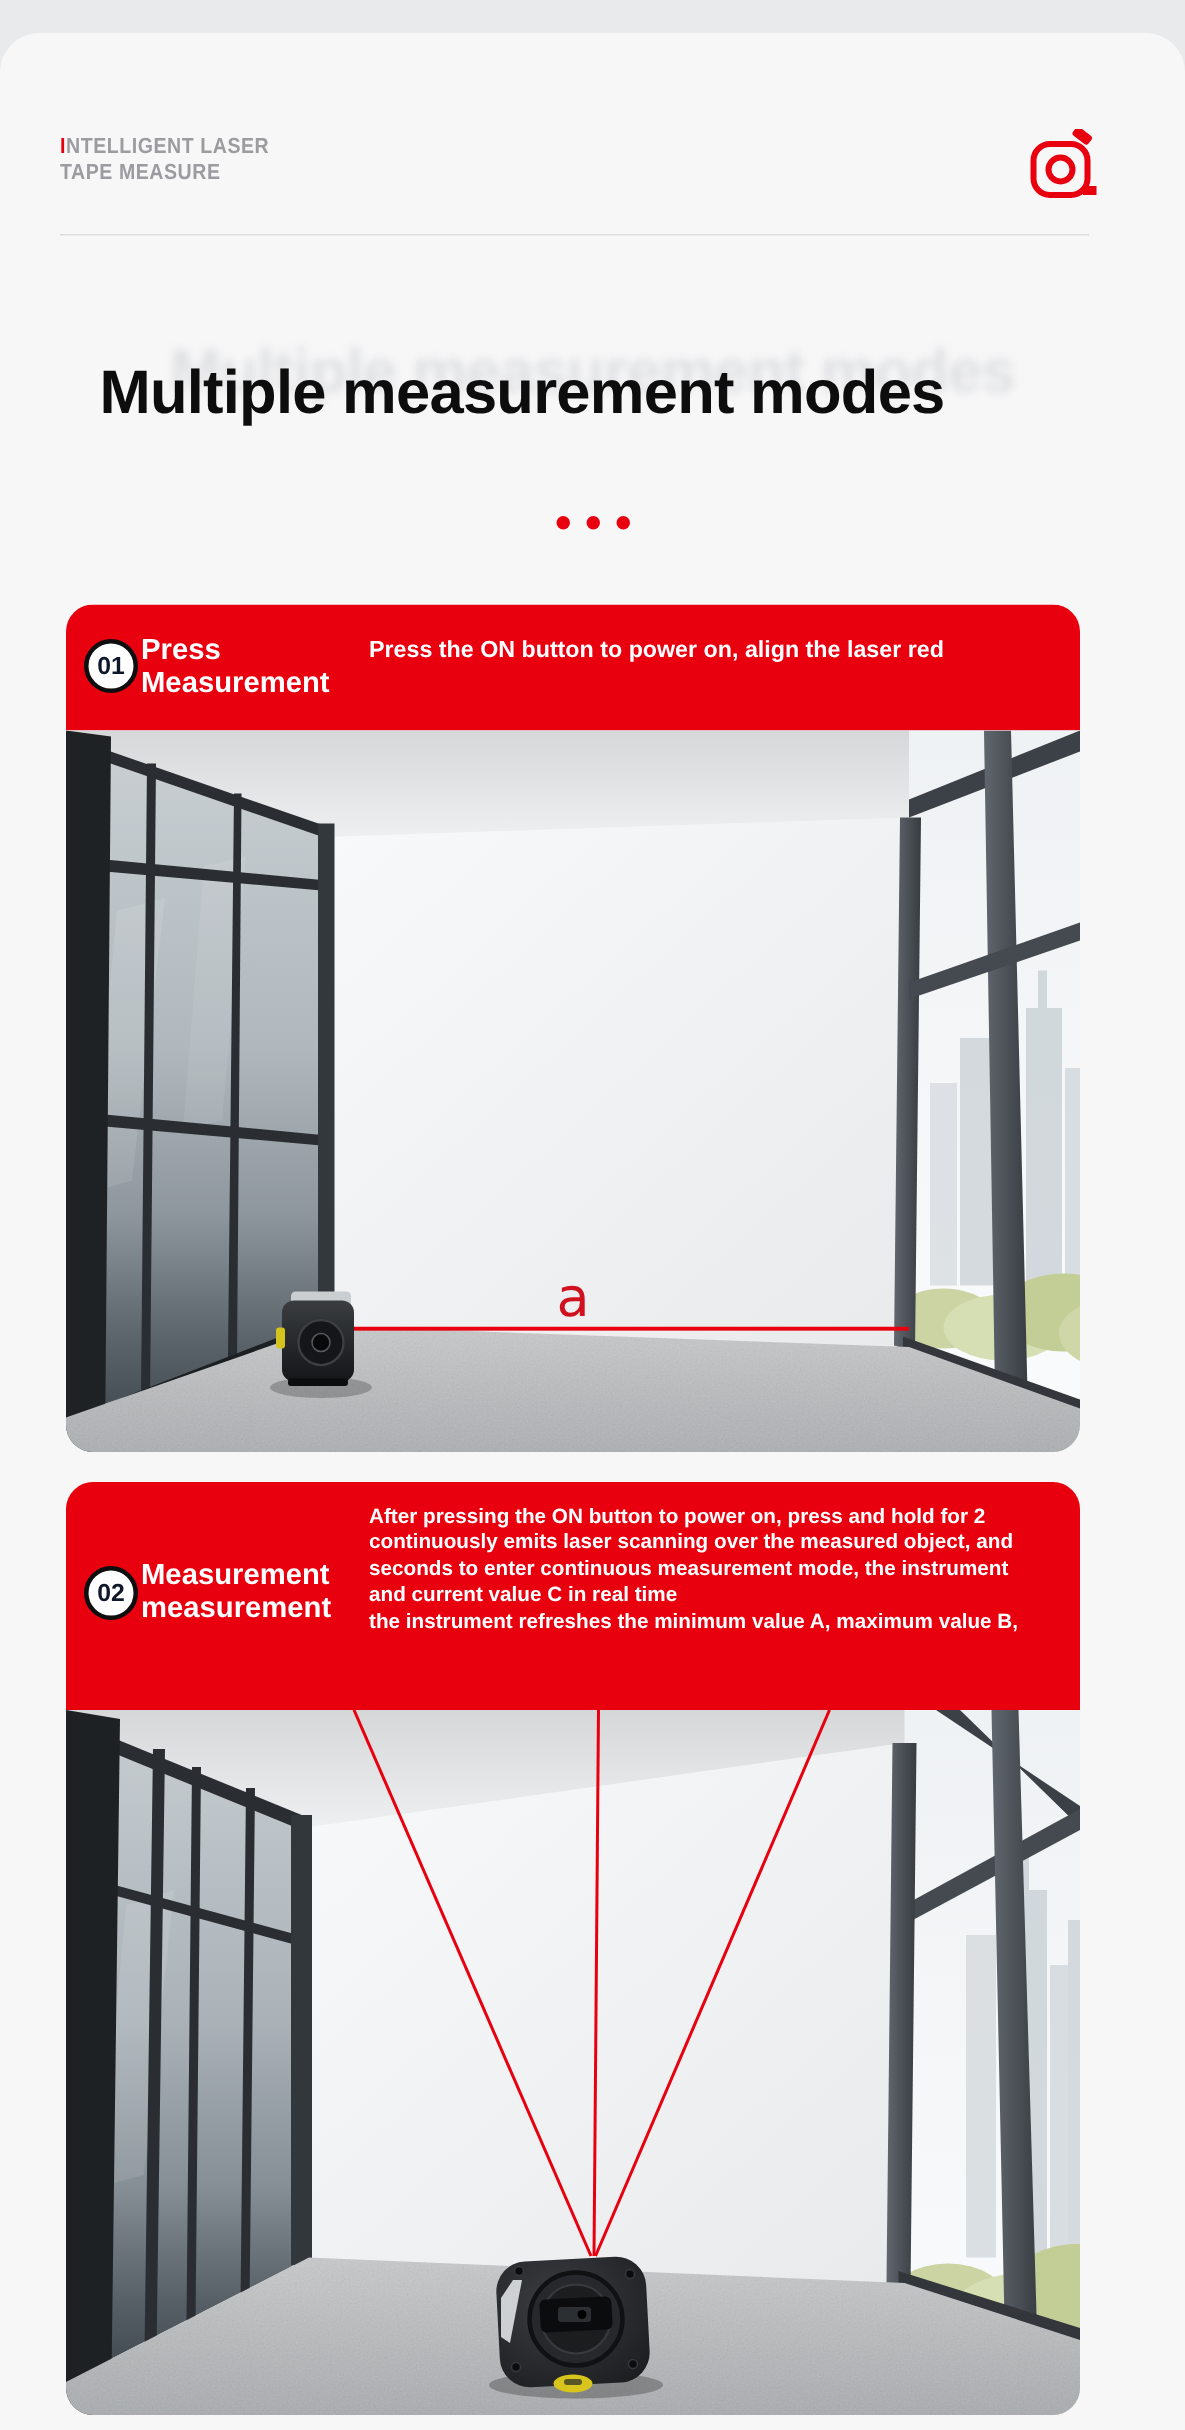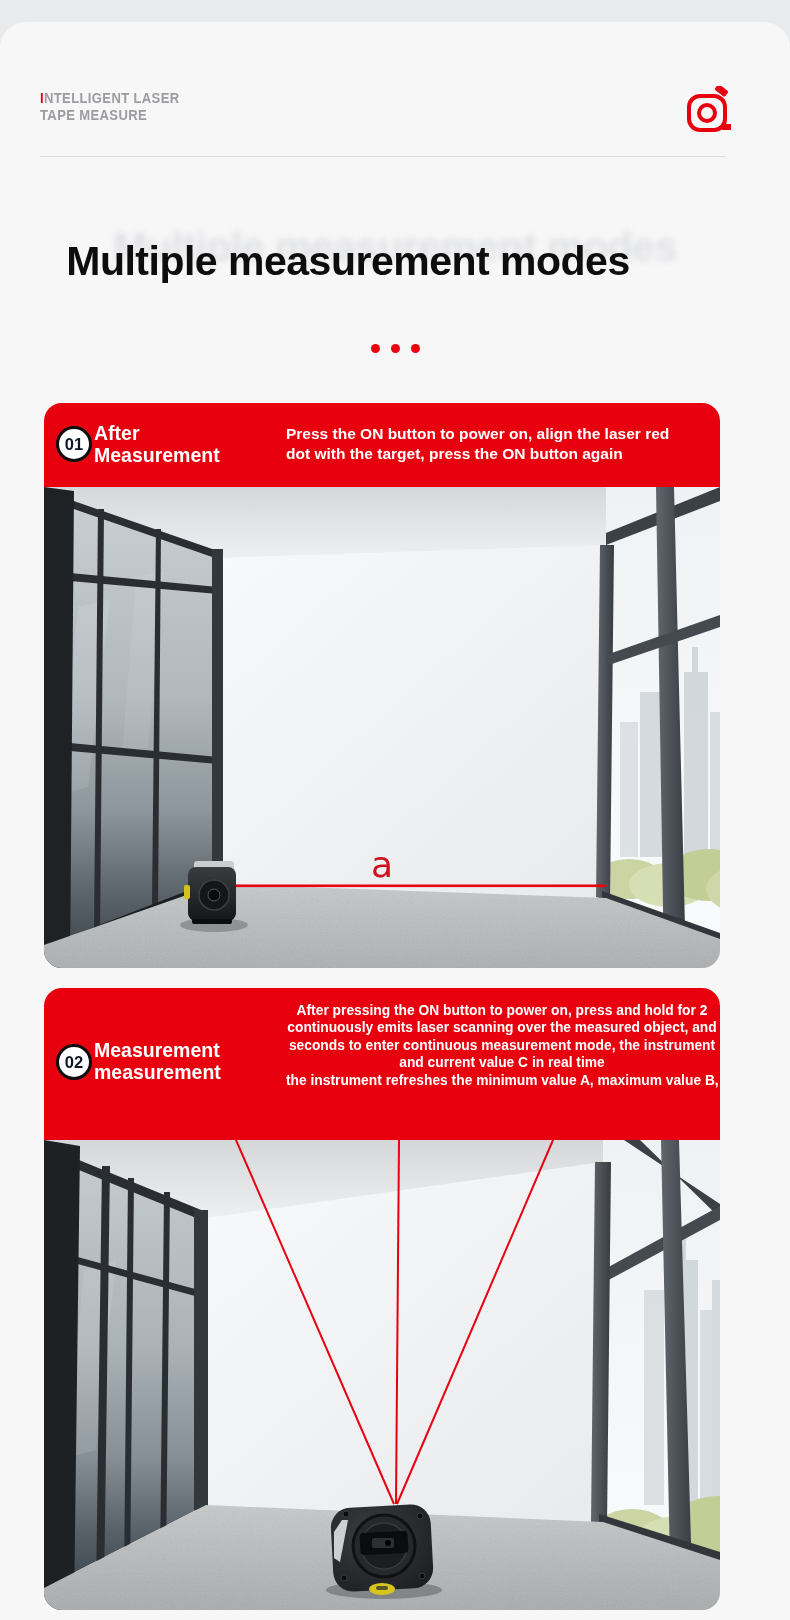--- a/index.html
+++ b/index.html
@@ -46,22 +46,22 @@
     color:#0f172a;font-weight:700;font-size:16.5px;
     display:flex;align-items:center;justify-content:center;
   }
   .banner1 .badge{top:23px;}
   .banner2 .badge{top:56px;}
   .blabel{position:absolute;left:50px;font-weight:700;font-size:19.5px;line-height:21.5px;white-space:nowrap;}
   .banner1 .blabel{top:20px;}
   .banner2 .blabel{top:52px;}
   .bdesc{position:absolute;left:202px;font-weight:700;}
   .banner1 .bdesc{top:21px;width:468px;font-size:15.5px;line-height:20px;}
-  .banner2 .bdesc{top:14px;width:472px;font-size:13.8px;line-height:17.4px;text-align:center;}
-  .bdesc div{white-space:nowrap;margin-left:40px;}
+  .banner2 .bdesc{top:14px;width:472px;font-size:13.8px;line-height:17.4px;}
+  .bdesc div{white-space:nowrap;}
   .photo{position:relative;width:676px;background:#eef0f1;}
   .photo1{height:481px;}
   .photo2{height:470px;}
   .photo svg{position:absolute;left:0;top:0;display:block;}
 </style>
 </head>
 <body>
 
 <div class="panel"></div>
 
@@ -85,26 +85,25 @@
   <span class="dot"></span>
   <span class="dot"></span>
 </div>
 
 <div class="card card1">
   <div class="banner banner1">
     <div class="badge">
         <span>01</span>
       </div>
     <div class="blabel">
-      <div>After</div>
+      <div>Press</div>
       <div>Measurement</div>
     </div>
     <div class="bdesc">
       <div>Press the ON button to power on, align the laser red</div>
-      <div>dot with the target, press the ON button again</div>
     </div>
   </div>
 
   <div class="photo photo1">
   <svg width="676" height="481" viewBox="0 0 676 481">
     <defs>
       <linearGradient id="r1ceil" x1="0" y1="0" x2="0" y2="1">
             <stop offset="0" stop-color="#d5d7d8"></stop>
             <stop offset="1" stop-color="#edeff0"></stop>
           </linearGradient>

